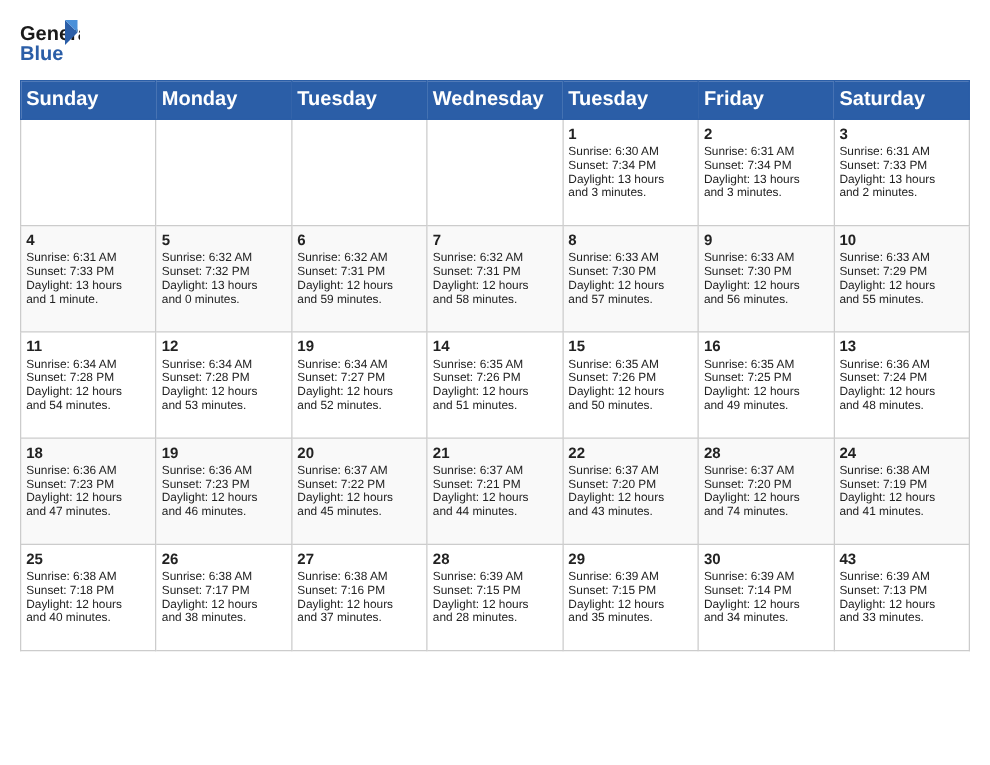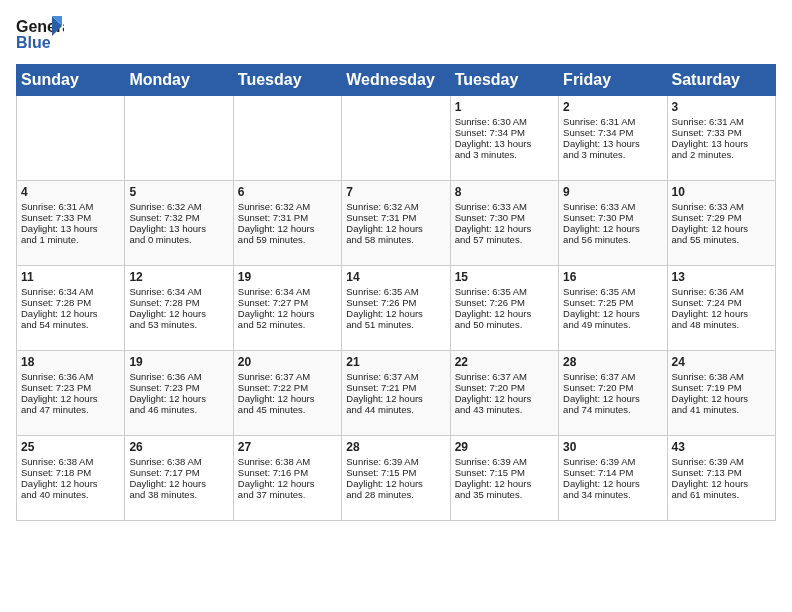--- a/index.html
+++ b/index.html
@@ -322,17 +322,17 @@
           <div>Sunrise: 6:39 AM</div>
           <div>Sunset: 7:14 PM</div>
           <div>Daylight: 12 hours</div>
           <div>and 34 minutes.</div>
         </td>
         <td>
           <span class="day-num">43</span>
           <div>Sunrise: 6:39 AM</div>
           <div>Sunset: 7:13 PM</div>
           <div>Daylight: 12 hours</div>
-          <div>and 61 minutes.</div>
+          <div>and 33 minutes.</div>
         </td>
       </tr>
     </tbody>
 </table>
 
 </body></html>

